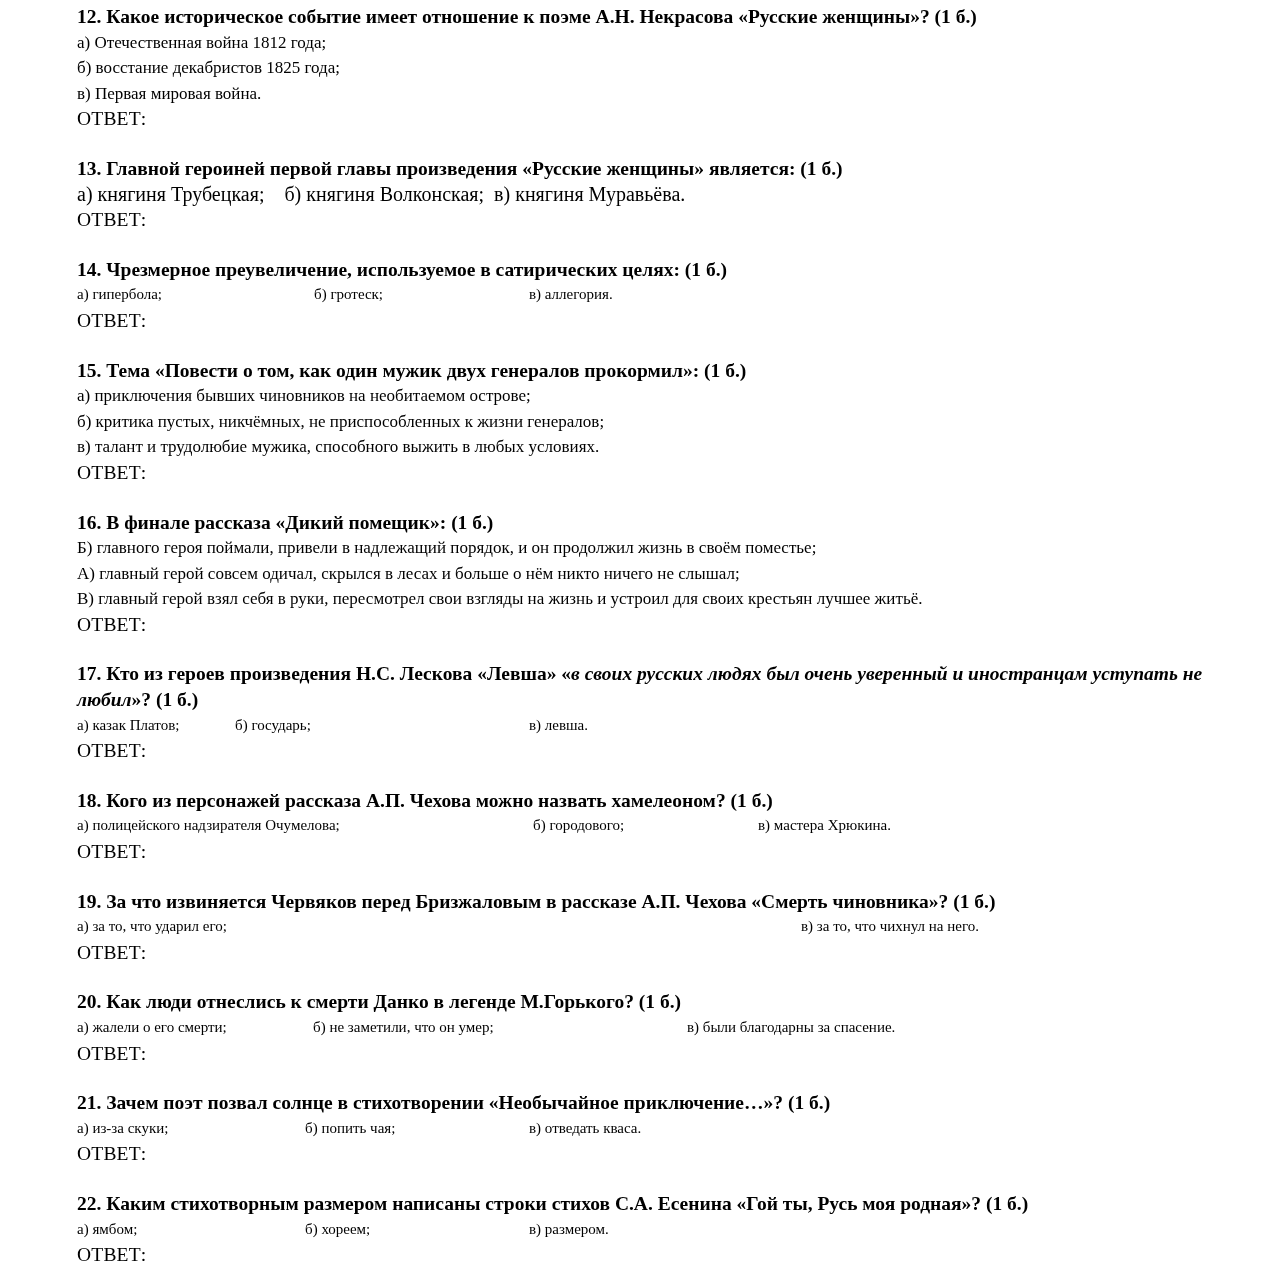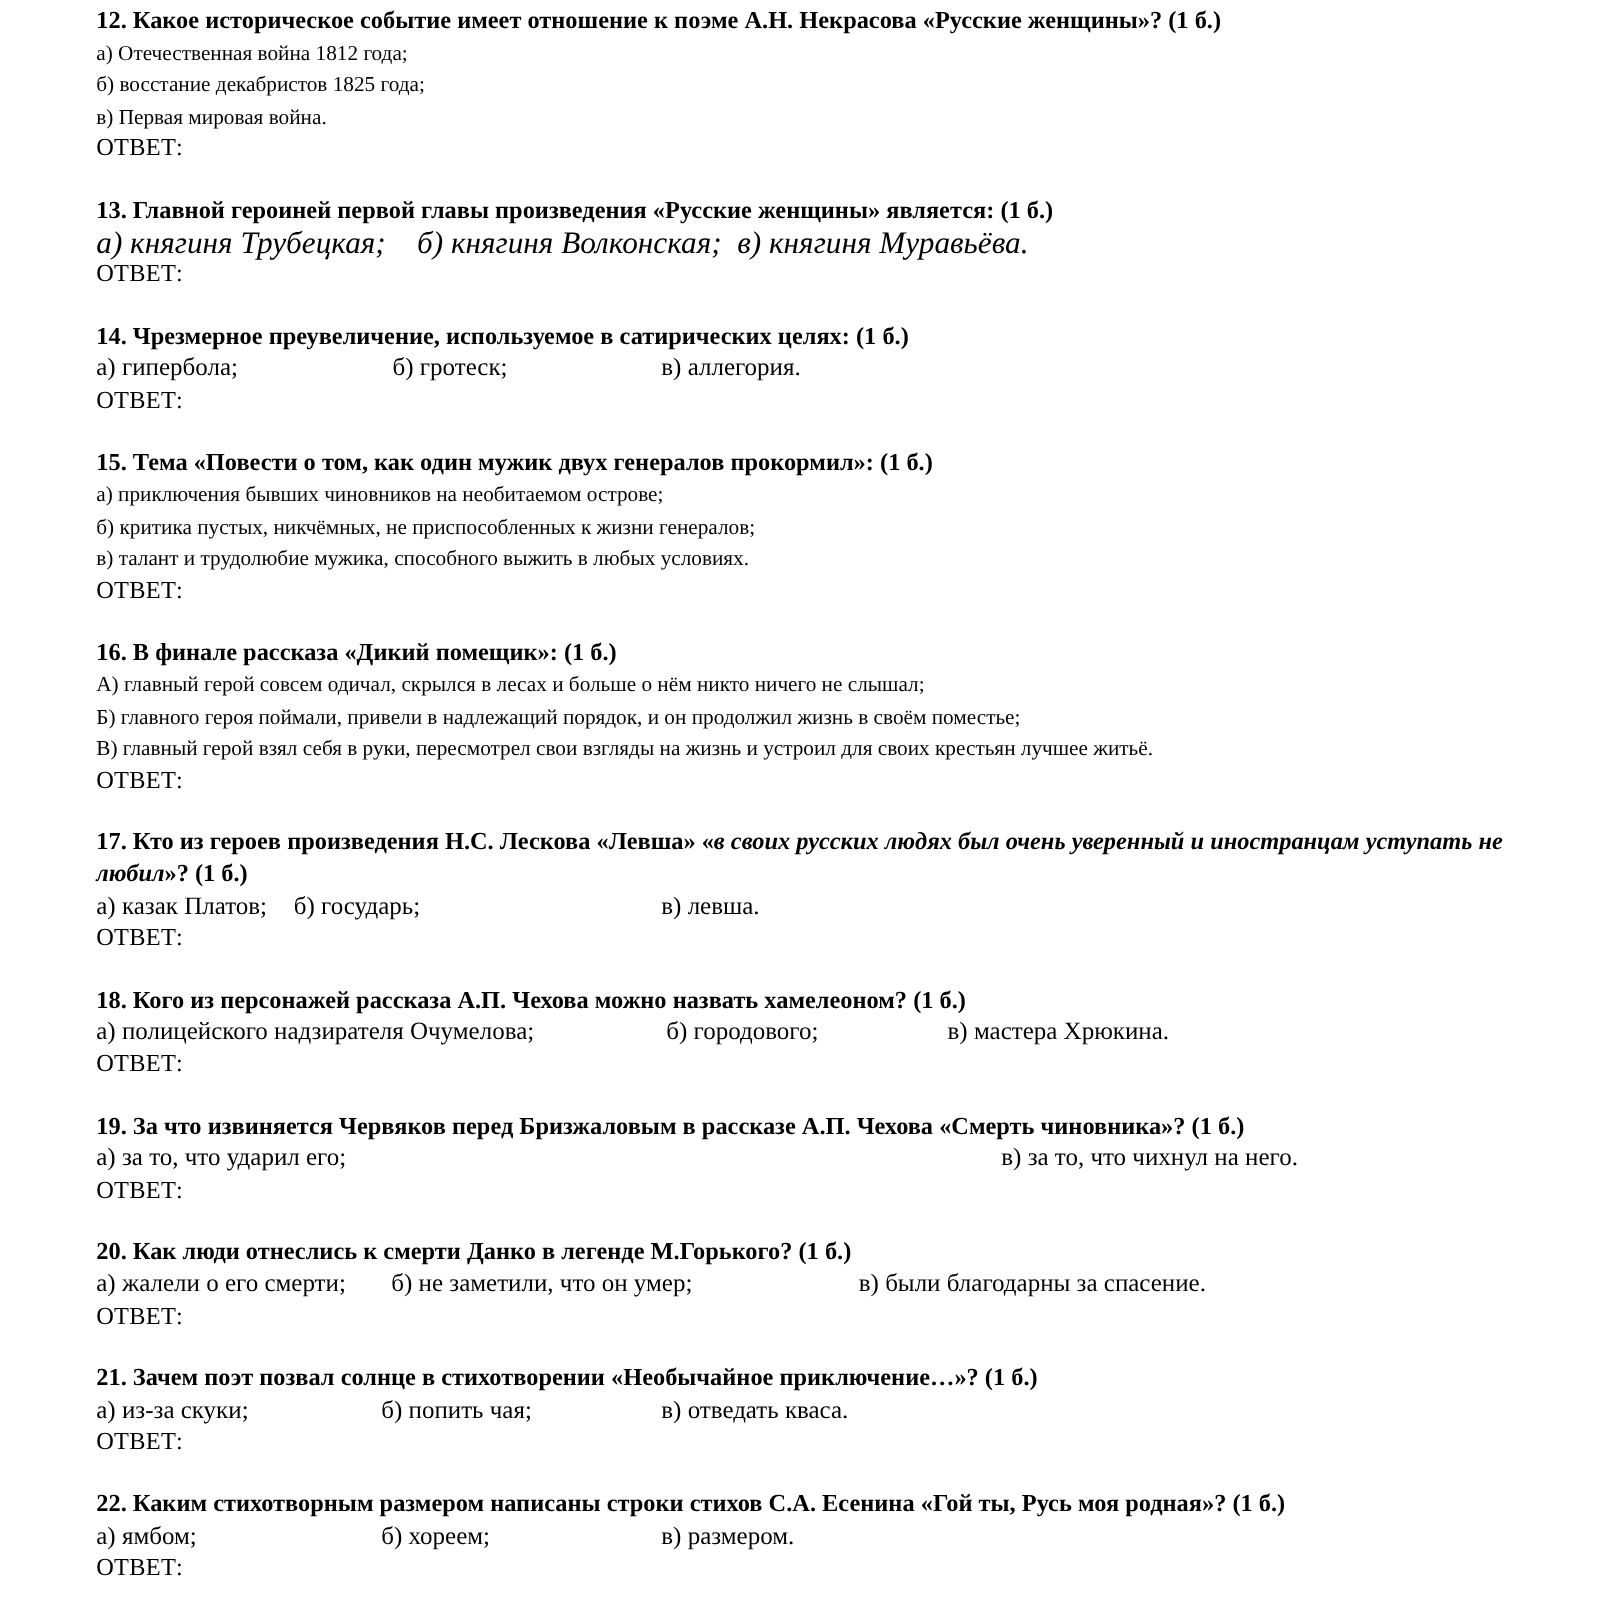--- a/index.html
+++ b/index.html
@@ -38,43 +38,42 @@
     font-size: 19.5px;
     line-height: 25.6px;
     margin: 0;
     white-space: pre-wrap;
   }
   .q-stem .ital {
     font-style: italic;
     font-weight: bold;
   }
   .opt-line {
-    font-size: 25px;
+    font-size: 20px;
     line-height: 25.6px;
     margin: 0;
     white-space: pre;
-    font-style: italic;
   }
   .opt-wrap {
     font-size: 17px;
     line-height: 25.6px;
     margin: 0;
     white-space: pre-wrap;
   }
   .answer-line {
     font-size: 19.5px;
     line-height: 25.6px;
     margin: 0;
     letter-spacing: 0.2px;
     font-family: Liberation Serif, serif;
   }
   
   .cols {
     display: block;
-    font-size: 20px;
+    font-size: 15px;
     line-height: 25.6px;
     position: relative;
     height: 25.6px;
     white-space: nowrap;
   }
   .cols > span {
     position: absolute;
     top: 0;
     white-space: nowrap;
   }
@@ -112,22 +111,22 @@
     <div class="q-block">
       <p class="q-stem">15. Тема «Повести о том, как один мужик двух генералов прокормил»: (1 б.)</p>
       <p class="opt-wrap">а) приключения бывших чиновников на необитаемом острове;</p>
       <p class="opt-wrap">б) критика пустых, никчёмных, не приспособленных к жизни генералов;</p>
       <p class="opt-wrap">в) талант и трудолюбие мужика, способного выжить в любых условиях.</p>
       <p class="answer-line">ОТВЕТ:</p>
     </div>
 
     <div class="q-block">
       <p class="q-stem">16. В финале рассказа «Дикий помещик»: (1 б.)</p>
+      <p class="opt-wrap">Б) главного героя поймали, привели в надлежащий порядок, и он продолжил жизнь в своём поместье;</p>
       <p class="opt-wrap">А) главный герой совсем одичал, скрылся в лесах и больше о нём никто ничего не слышал;</p>
-      <p class="opt-wrap">Б) главного героя поймали, привели в надлежащий порядок, и он продолжил жизнь в своём поместье;</p>
       <p class="opt-wrap">В) главный герой взял себя в руки, пересмотрел свои взгляды на жизнь и устроил для своих крестьян лучшее житьё.</p>
       <p class="answer-line">ОТВЕТ:</p>
     </div>
 
     <div class="q-block">
       <p class="q-stem"><span>17. Кто из героев произведения Н.С. Лескова «Левша» «</span><span class="ital">в своих русских людях был очень уверенный и иностранцам уступать не любил</span><span>»? (1 б.)</span></p>
       <div class="cols">
         <span style="left:0px">а) казак Платов;</span>
         <span style="left:158px">б) государь;</span>
         <span style="left:452px">в) левша.</span>

